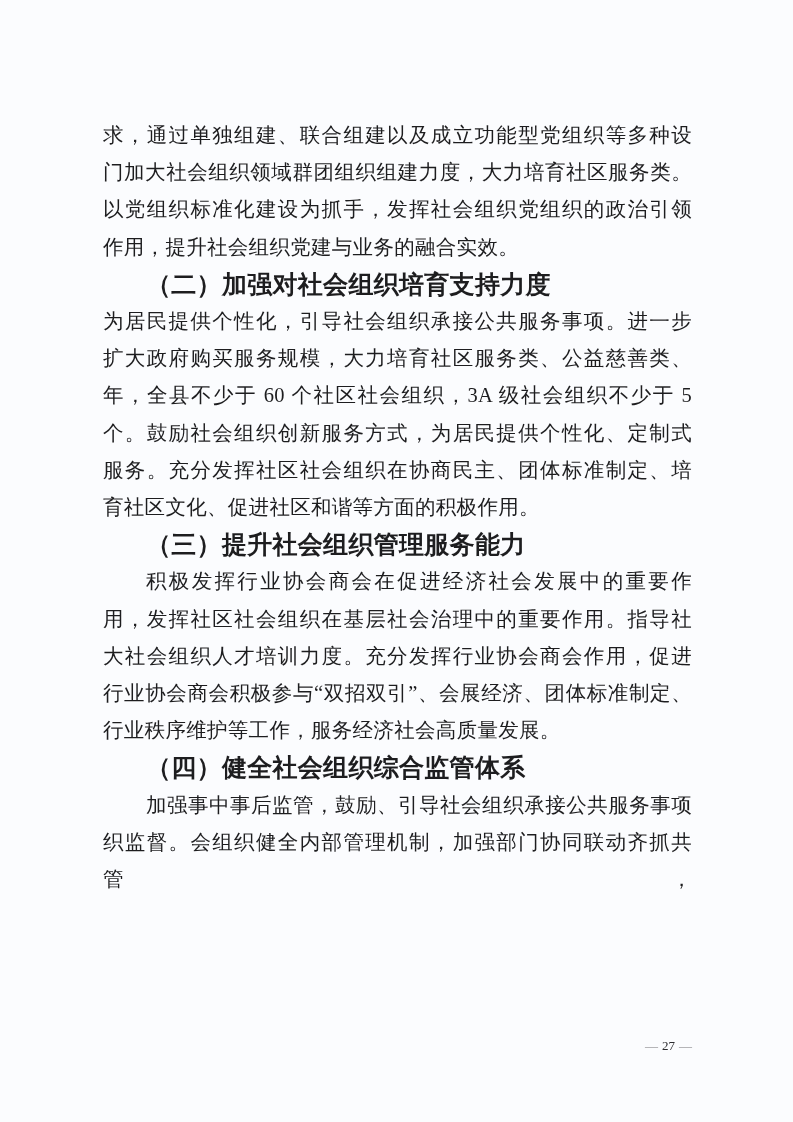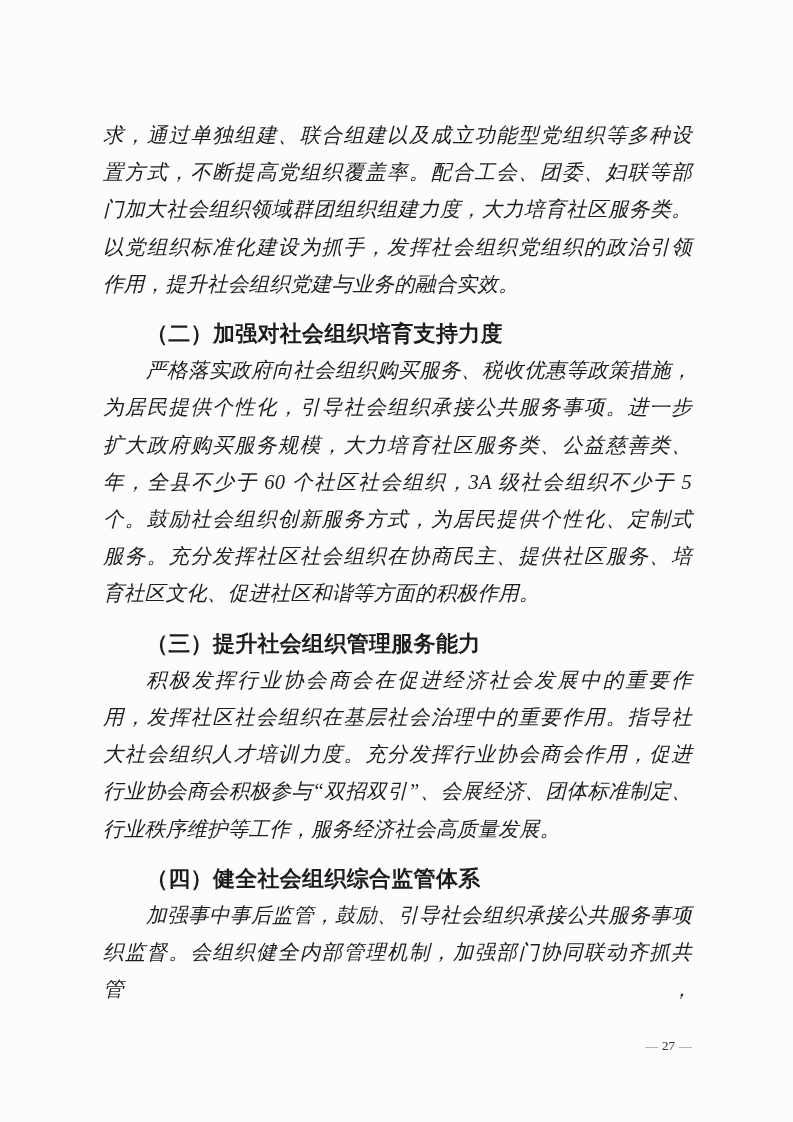--- a/index.html
+++ b/index.html
@@ -26,35 +26,33 @@
     top: 117px;
     width: 589px;
   }
   .line {
     font-size: 20.5px;
     line-height: 37.2px;
     text-align: justify;
     text-align-last: justify;
     text-justify: inter-character;
     letter-spacing: 0.3px;
-    font-style: italic;
   }
   .line.indent {
     text-indent: 43px;
   }
   .line.last {
     text-align-last: left;
   }
   .heading {
-    font-size: 22px;
+    font-size: 25px;
     line-height: 37.2px;
     font-weight: bold;
     text-indent: 43px;
     letter-spacing: 0.3px;
-    margin-top: 12px;
   }
   .footer {
     position: absolute;
     left: 103px;
     top: 1034px;
     width: 589px;
     text-align: right;
     font-size: 13px;
     line-height: 24px;
   }
@@ -66,31 +64,29 @@
     padding: 0 4px;
   }
 </style>
 </head>
 <body>
 
 <div class="page">
 
   <div class="doc-body" id="doc-body">
       <div class="line">求，通过单独组建、联合组建以及成立功能型党组织等多种设</div>
-      <div class="line">置方式，不断提高党组织覆盖率。配合工会、团委、妇联等部</div>
       <div class="line">门加大社会组织领域群团组织组建力度，大力培育社区服务类。</div>
       <div class="line">以党组织标准化建设为抓手，发挥社会组织党组织的政治引领</div>
       <div class="line last">作用，提升社会组织党建与业务的融合实效。</div>
       <div class="heading">（二）加强对社会组织培育支持力度</div>
-      <div class="line indent">严格落实政府向社会组织购买服务、税收优惠等政策措施，</div>
       <div class="line">为居民提供个性化，引导社会组织承接公共服务事项。进一步</div>
       <div class="line">扩大政府购买服务规模，大力培育社区服务类、公益慈善类、</div>
       <div class="line">年，全县不少于 60 个社区社会组织，3A 级社会组织不少于 5</div>
       <div class="line">个。鼓励社会组织创新服务方式，为居民提供个性化、定制式</div>
-      <div class="line">服务。充分发挥社区社会组织在协商民主、提供社区服务、培</div>
+      <div class="line">服务。充分发挥社区社会组织在协商民主、团体标准制定、培</div>
       <div class="line last">育社区文化、促进社区和谐等方面的积极作用。</div>
       <div class="heading">（三）提升社会组织管理服务能力</div>
       <div class="line indent">积极发挥行业协会商会在促进经济社会发展中的重要作</div>
       <div class="line">用，发挥社区社会组织在基层社会治理中的重要作用。指导社</div>
       <div class="line">大社会组织人才培训力度。充分发挥行业协会商会作用，促进</div>
       <div class="line">行业协会商会积极参与“双招双引”、会展经济、团体标准制定、</div>
       <div class="line last">行业秩序维护等工作，服务经济社会高质量发展。</div>
       <div class="heading">（四）健全社会组织综合监管体系</div>
       <div class="line indent">加强事中事后监管，鼓励、引导社会组织承接公共服务事项</div>
       <div class="line">织监督。会组织健全内部管理机制，加强部门协同联动齐抓共管，</div>

